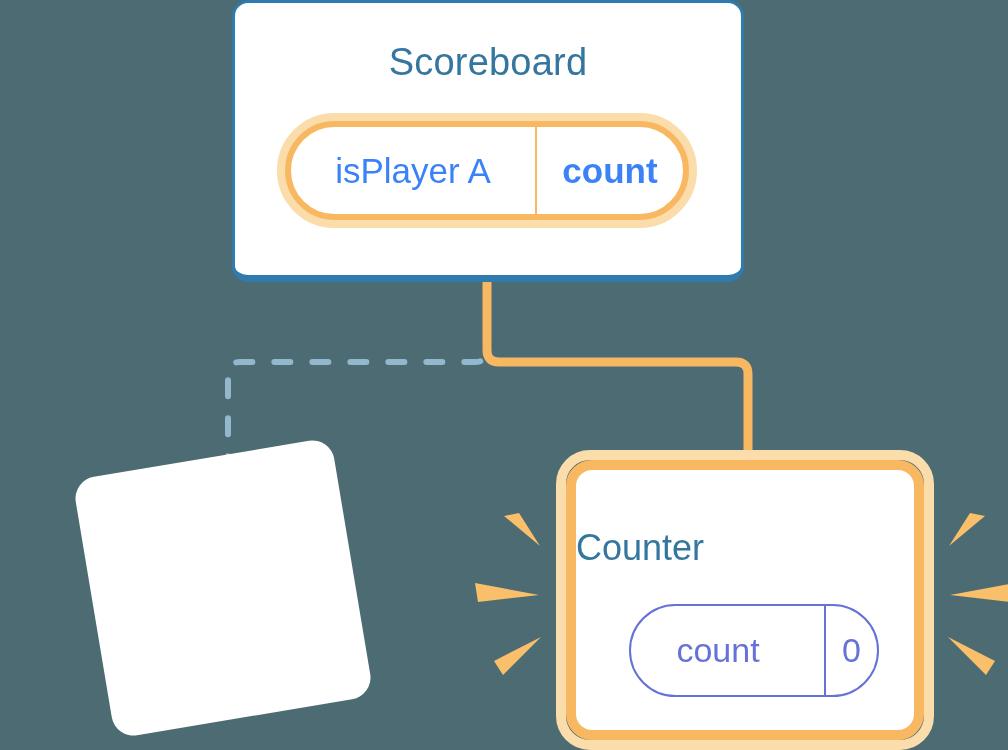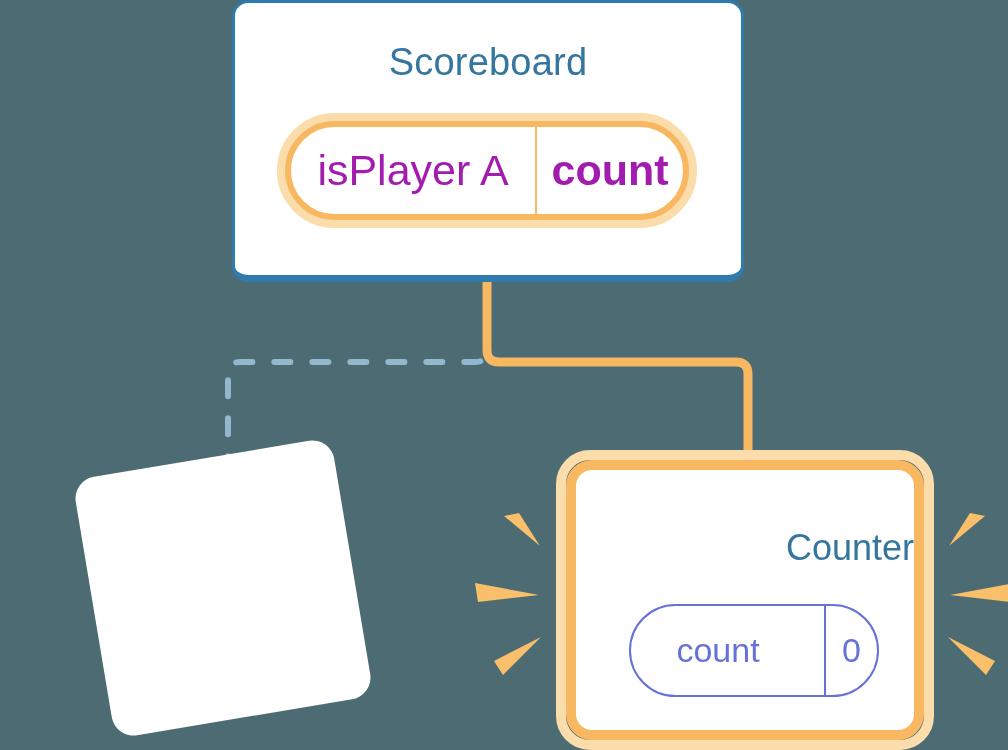--- a/index.html
+++ b/index.html
@@ -81,22 +81,22 @@
     border-radius: 52px;
     box-sizing: border-box;
     background: #fff;
     display: flex;
     align-items: stretch;
   }
   .pill-key, .pill-val {
     display: flex;
     align-items: center;
     justify-content: center;
-    color: #a21caf;
-    font-size: 43px;
+    color: #3b82f6;
+    font-size: 35px;
   }
   .pill-key { flex: 0 0 244px; }
   .pill-val {
     flex: 1 1 auto;
     border-left: 2px solid #f8b862;
     font-weight: bold;
   }
 
   
   .counter-card {
@@ -116,21 +116,21 @@
     border: 10px solid #f8b862;
     border-radius: 26px;
     background: #ffffff;
     box-sizing: border-box;
   }
   .counter-title {
     position: absolute;
     left: 0;
     top: 57px;
     width: 100%;
-    text-align: right;
+    text-align: left;
     color: #35769f;
     font-size: 36px;
   }
   .count-pill {
     position: absolute;
     left: 53px;
     top: 134px;
     width: 250px;
     height: 93px;
     border: 2px solid #6572d6;

